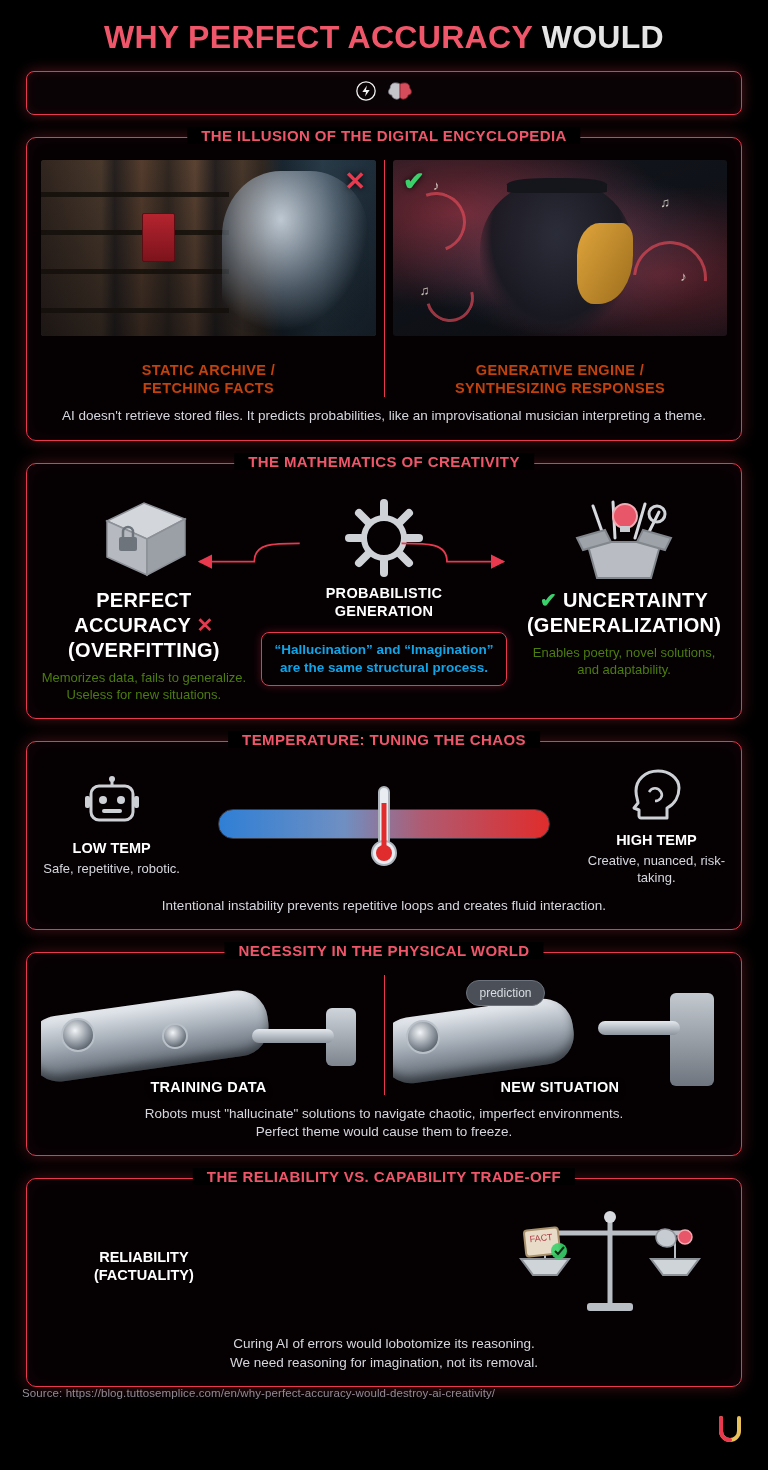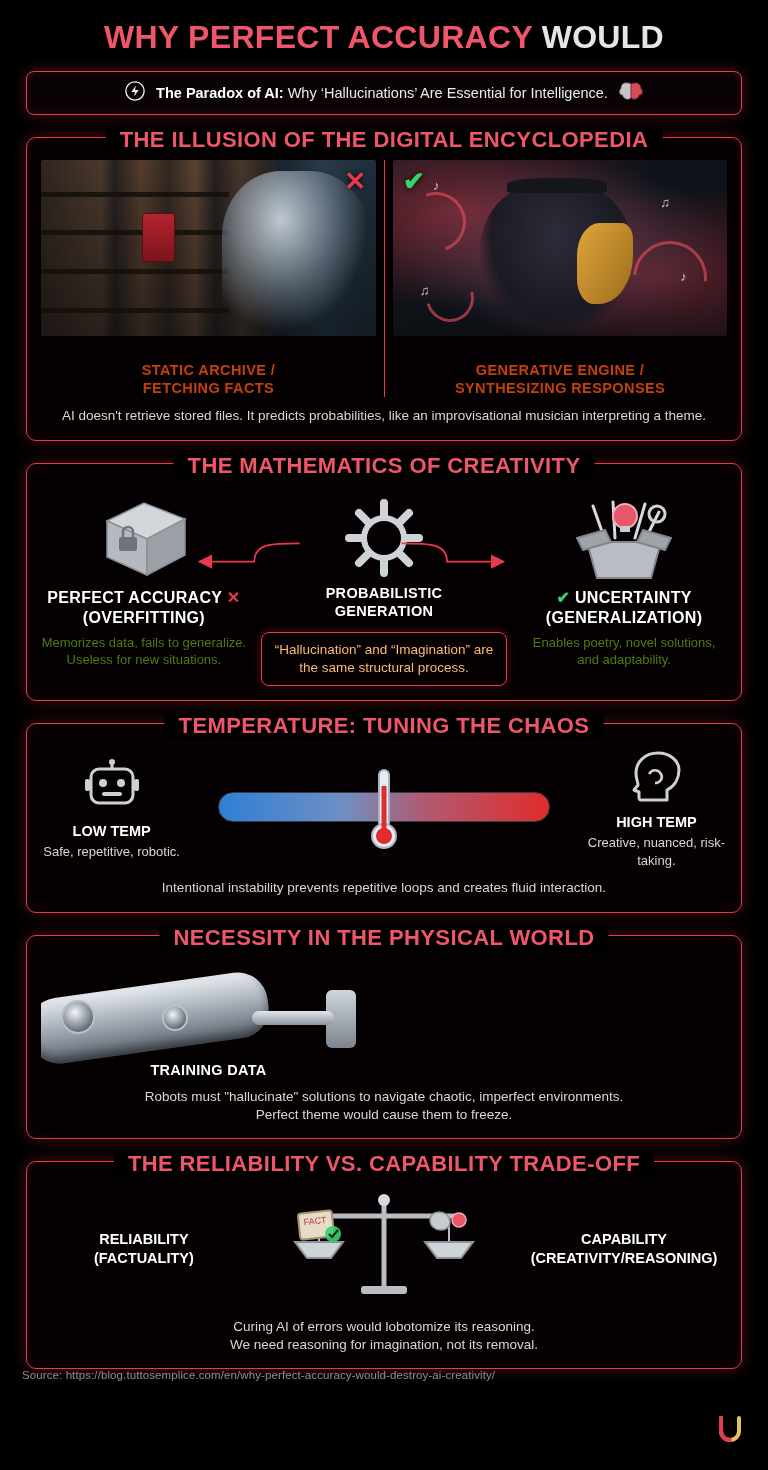--- a/index.html
+++ b/index.html
@@ -55,21 +55,21 @@
     padding: 22px 14px 14px 14px;
   }
   .section-title {
     position: absolute;
     top: -11px;
     left: 50%;
     transform: translateX(-50%);
     background: #000000;
     padding: 0 14px;
     color: #f0566a;
-    font-size: 22px;
+    font-size: 15px;
     font-weight: bold;
     letter-spacing: 0.4px;
     text-transform: uppercase;
     white-space: nowrap;
   }
 
   
   .panels { display: flex; gap: 0; }
   .panel { width: 50%; position: relative; }
   .panel.left  { padding-right: 8px; }
@@ -139,30 +139,30 @@
   .caption {
     margin-top:10px; text-align:center; font-size:13.5px; color:#d6d7dd; line-height:1.35;
   }
 
   
   .math-row { display:flex; align-items:flex-start; justify-content:space-between; padding-top:6px; }
   .math-col { width:30%; text-align:center; }
   .math-col.mid { width:36%; }
   .icon-box { height:92px; display:flex; align-items:center; justify-content:center; }
   .col-head {
-    font-size:16px; font-weight:bold; text-transform:uppercase; letter-spacing:.3px;
+    font-size:20px; font-weight:bold; text-transform:uppercase; letter-spacing:.3px;
     line-height:1.25; margin-top:4px;
   }
   .col-head .x { color:#e8394f; }
   .col-head .v { color:#3ad06a; }
   .col-body { font-size:13px; color:#4d7c0f; line-height:1.35; margin-top:6px; }
   .mid-head { font-size:14.5px; font-weight:bold; text-transform:uppercase; letter-spacing:.3px; line-height:1.25; }
   .pill {
     margin-top:12px; border:1.5px solid #e8394f; border-radius:8px; padding:8px 10px;
-    font-size:13.5px; font-weight:normal; color:#fdba74; line-height:1.35;
+    font-size:13.5px; font-weight:bold; color:#0ea5e9; line-height:1.35;
     box-shadow: 0 0 10px rgba(232,57,79,.3);
   }
   .arrows { position:absolute; left:0; right:0; top:74px; height:40px; pointer-events:none; }
 
   
   .temp-row { display:flex; align-items:center; justify-content:space-between; padding-top:4px;gap:36px; }
   .temp-side { width:23%; text-align:center; }
   .temp-mid { width:54%; position:relative; height:92px; }
   .temp-bar {
     position:absolute; left:0; right:0; top:28px; height:30px; border-radius:16px;
@@ -229,21 +229,20 @@
     <span class="accent">WHY PERFECT ACCURACY</span><span class="plain"> WOULD</span><br>
   </div>
 
   <div class="banner">
     <span class="bolt-ico">
       <svg width="22" height="22" viewBox="0 0 24 24">
           <circle cx="12" cy="12" r="10" fill="none" stroke="#ffffff" stroke-width="1.4"></circle>
           <path d="M13 6l-5 7h4l-1 5 5-7h-4z" fill="#ffffff"></path>
         </svg>
     </span>
-    <span class="banner-text"><b>The Paradox of AI:</b><span> Why ‘Hallucinations’ Are Essential for Intelligence.</span></span>
     <span class="brain-ico">
       <svg width="26" height="22" viewBox="0 0 32 26">
           <path d="M10 3c-4 0-6 3-6 6 0 1-2 2-2 5s2 4 4 4c0 3 3 5 6 5 2 0 4-1 4-3V5c0-1-2-2-6-2z" fill="#cfcfd6" stroke="#8d8d98" stroke-width="1"></path>
           <path d="M22 3c4 0 6 3 6 6 0 1 2 2 2 5s-2 4-4 4c0 3-3 5-6 5-2 0-4-1-4-3V5c0-1 2-2 6-2z" fill="#e0505f" stroke="#8d2430" stroke-width="1"></path>
         </svg>
     </span>
   </div>
 
   <div class="section">
     <div class="section-title">THE ILLUSION OF THE DIGITAL ENCYCLOPEDIA</div>
@@ -433,20 +432,32 @@
           <div class="joint" style="left:6%; top:34%;"></div>
           <div class="joint" style="left:36%; top:38%; width:26px; height:26px;"></div>
           <div class="handle">
             <div class="handle-plate"></div>
             <div class="handle-lever"></div>
           </div>
         </div>
         <div class="phys-label">TRAINING DATA</div>
       </div>
 
+      <div class="panel right">
+        <div class="phys-box">
+          <div class="arm" style="width:58%; top:26%;"></div>
+          <div class="joint" style="left:4%; top:36%;"></div>
+          <div class="cloud">prediction</div>
+          <div class="handle" style="right:4%; top:14%; height:74%;">
+            <div class="handle-plate" style="width:44px; background:linear-gradient(180deg,#c3c9cf,#6e757e);"></div>
+            <div class="handle-lever" style="right:34px; top:30%;"></div>
+          </div>
+        </div>
+        <div class="phys-label">NEW SITUATION</div>
+      </div>
     </div>
     <div class="caption">
       <span>Robots must "hallucinate" solutions to navigate chaotic, imperfect environments.</span><br>
       <span>Perfect theme would cause them to freeze.</span>
     </div>
   </div>
 
   <div class="section">
     <div class="section-title">THE RELIABILITY VS. CAPABILITY TRADE-OFF</div>
 
@@ -468,24 +479,20 @@
           <path d="M156,52 h48 l-12,16 h-24 z" fill="#cfd4d9" stroke="#8d9299" stroke-width="2"></path>
           <rect x="30" y="22" width="34" height="26" rx="3" fill="#e8dcc8" stroke="#a8916c" stroke-width="2" transform="rotate(-6 47 35)"></rect>
           <text x="35" y="34" font-family="Liberation Sans, sans-serif" font-size="9" fill="#b03a46" transform="rotate(-6 47 35)">FACT</text>
           <circle cx="64" cy="44" r="8" fill="#3ad06a" opacity=".9"></circle>
           <path d="M60,44 l3,3 l6,-7" fill="none" stroke="#0c2b16" stroke-width="2"></path>
           <path d="M170 22c-6 0-9 4-9 8 0 6 5 10 11 10 5 0 9-3 9-8 0-6-5-10-11-10z" fill="#c7ccd2" stroke="#8d9299" stroke-width="1.5"></path>
           <circle cx="190" cy="30" r="7" fill="#e8566a" stroke="#f2aab3" stroke-width="1.5"></circle>
         </svg>
       </div>
 
-      <div class="trade-side">
-        <span>CAPABILITY</span><br>
-        <span>(CREATIVITY/REASONING)</span>
-      </div>
     </div>
 
     <div class="caption">
       <span>Curing AI of errors would lobotomize its reasoning.</span><br>
       <span>We need reasoning for imagination, not its removal.</span>
     </div>
   </div>
 
   <div class="source">Source: https://blog.tuttosemplice.com/en/why-perfect-accuracy-would-destroy-ai-creativity/</div>
 

